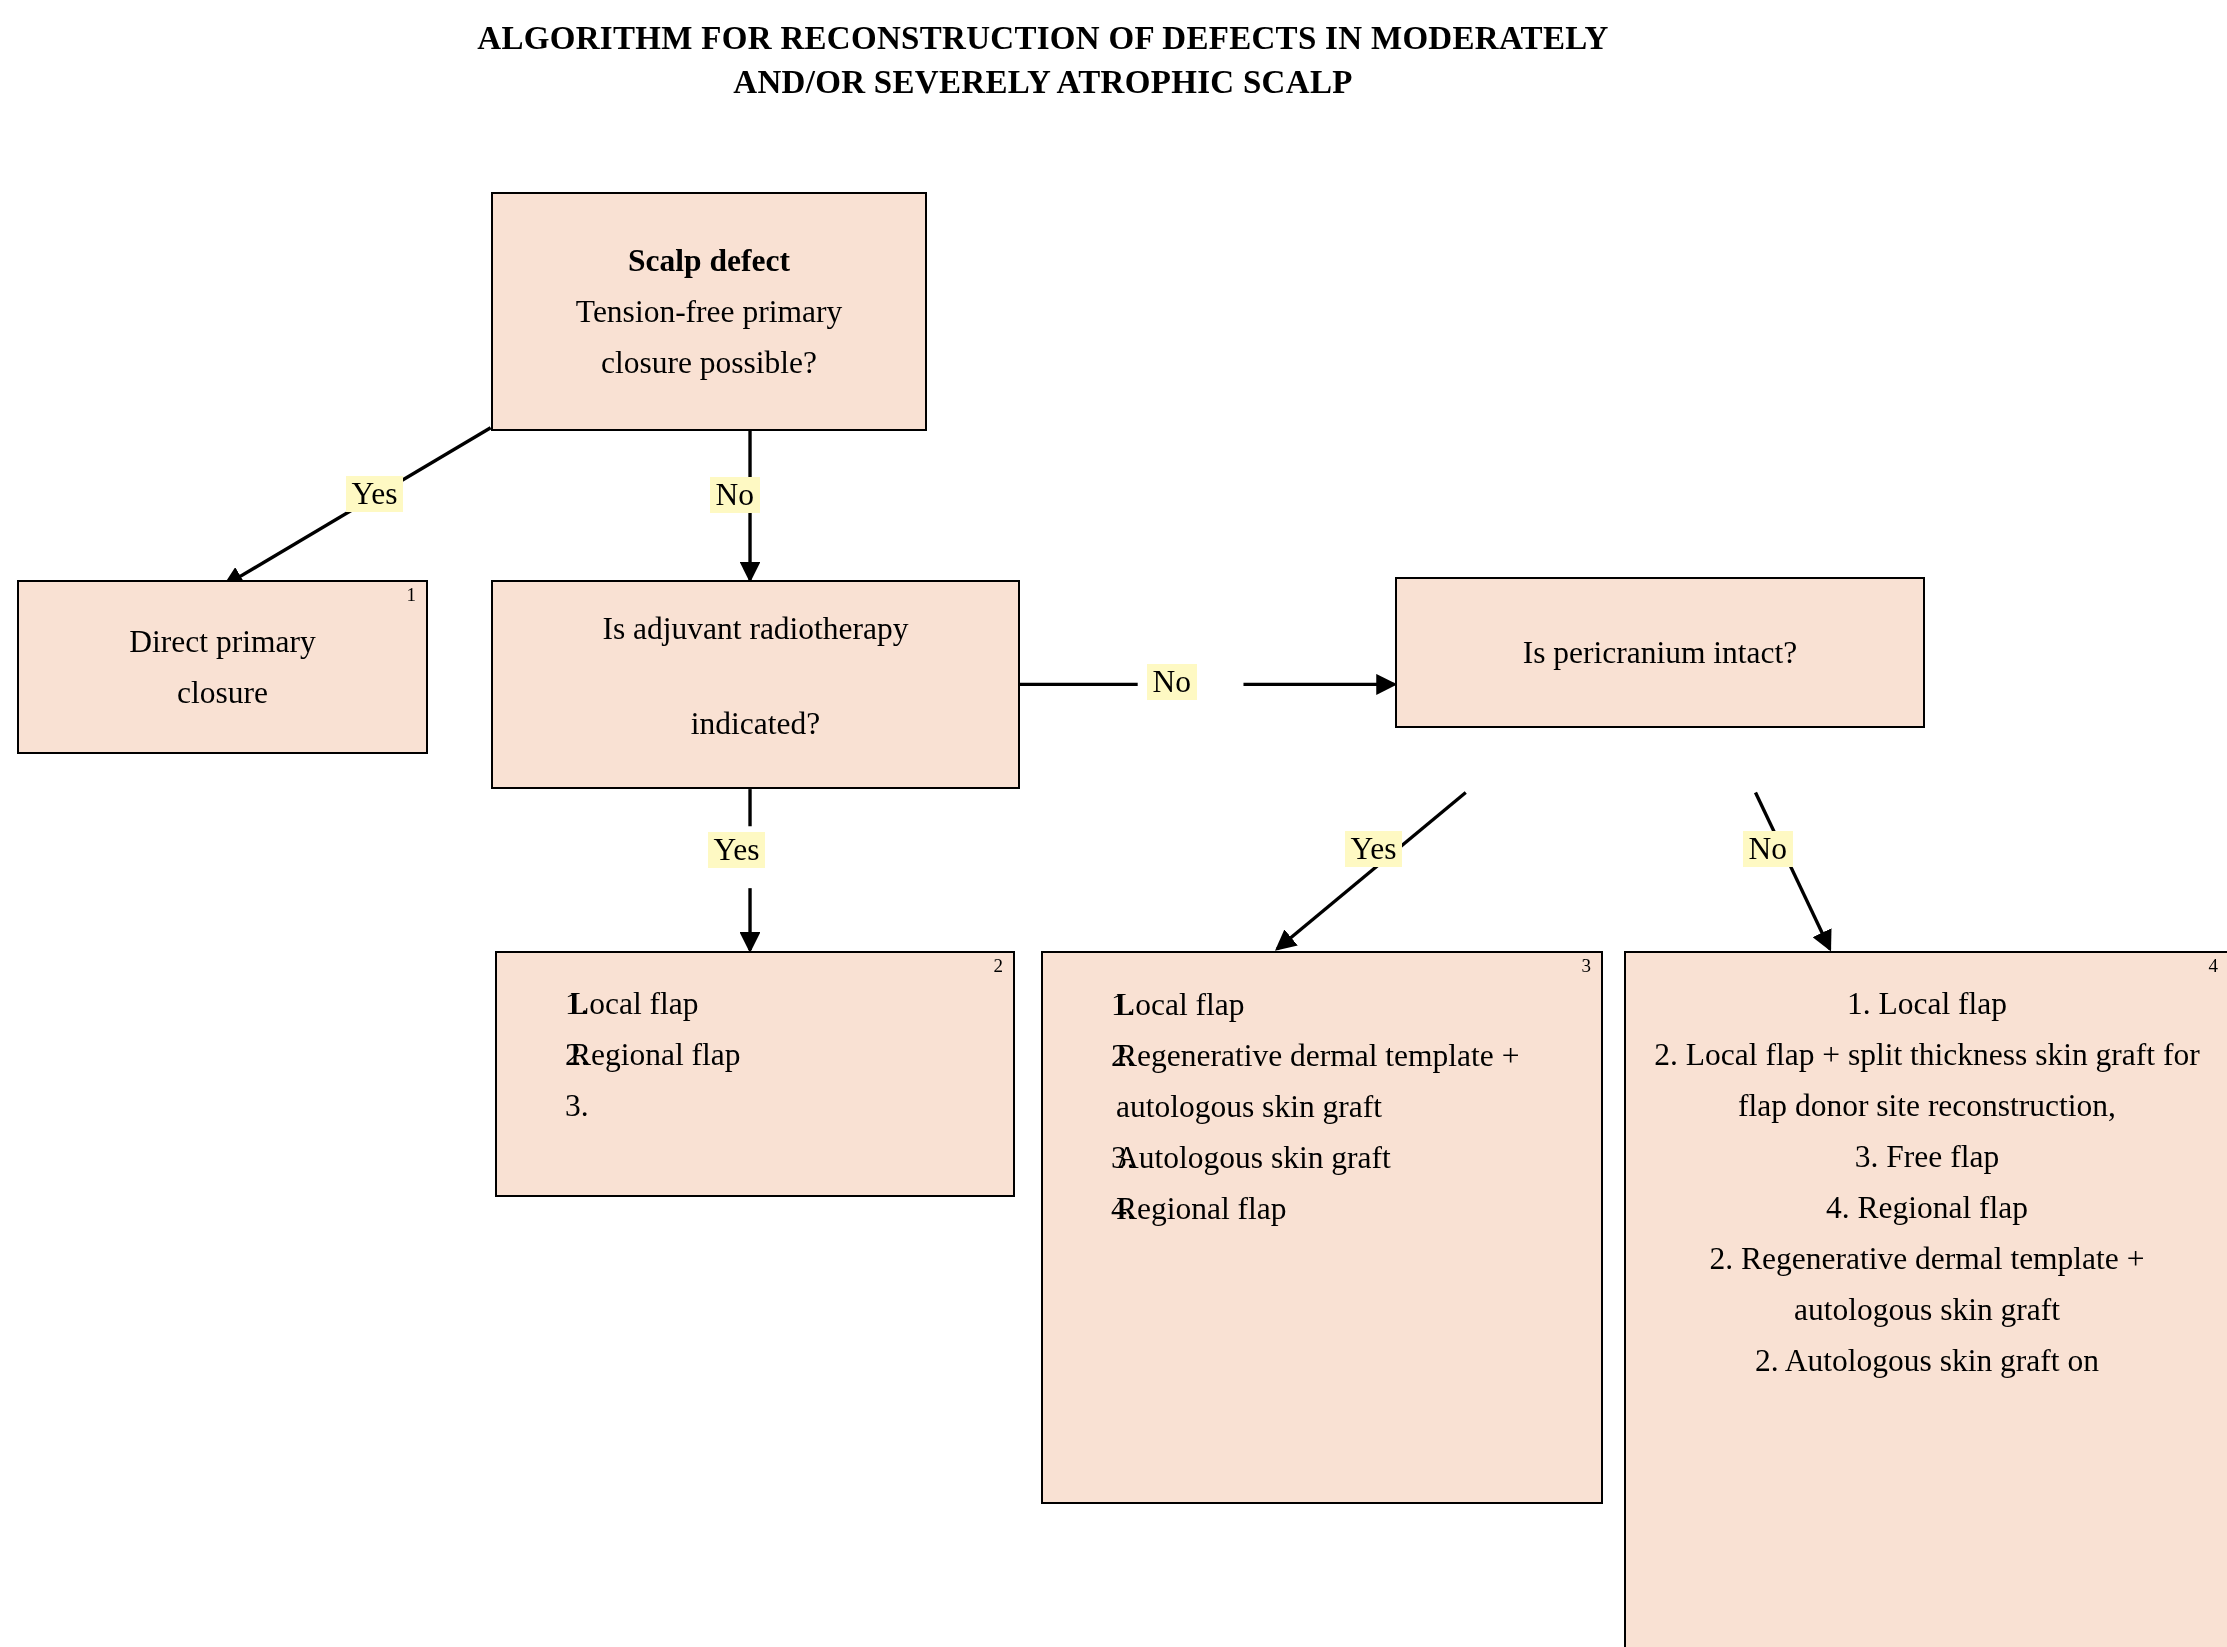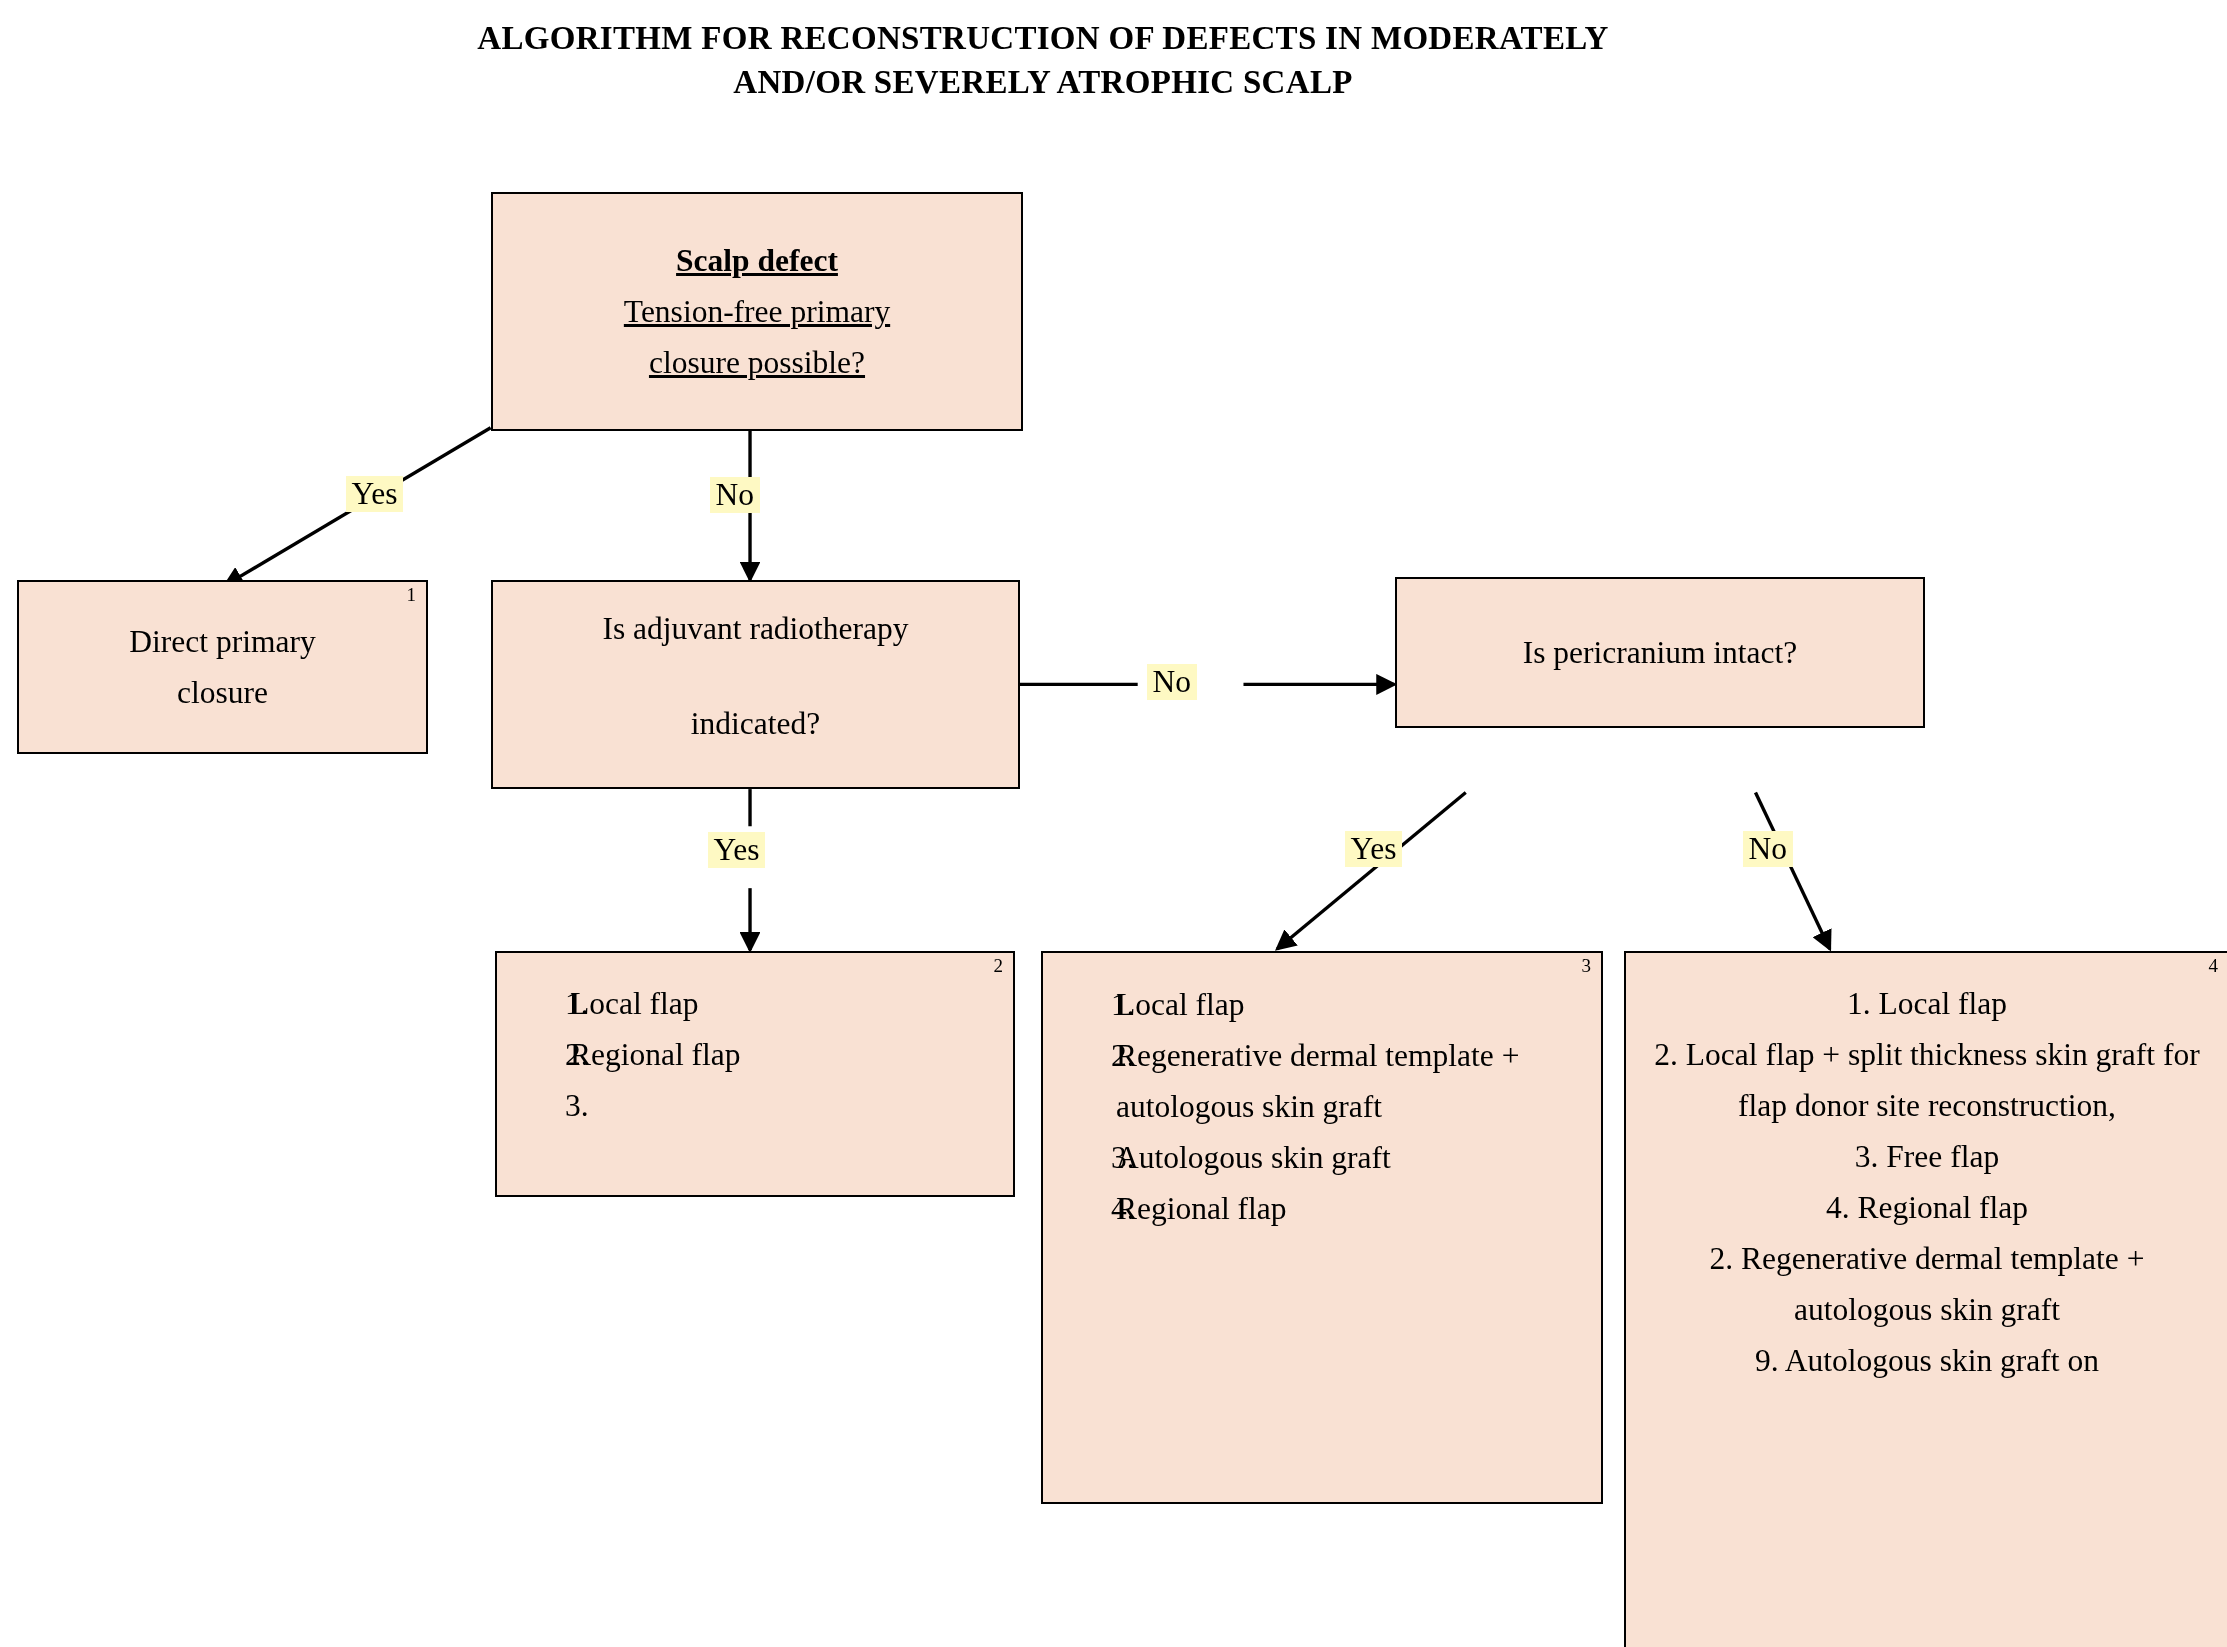--- a/index.html
+++ b/index.html
@@ -165,21 +165,21 @@
   <div class="edge-label" style="left:710px; top:477px;">No</div>
 
   <div class="edge-label" style="left:1147px; top:664px;">No</div>
 
   <div class="edge-label" style="left:708px; top:832px;">Yes</div>
 
   <div class="edge-label" style="left:1345px; top:831px;">Yes</div>
 
   <div class="edge-label" style="left:1743px; top:831px;">No</div>
 
-  <div class="node" style="left:491px; top:192px; width:532px; height:239px;text-decoration:underline;">
+  <div class="node" style="left:491px; top:192px; width:436px; height:239px;">
     <div class="node-body">
       <span class="line bold">Scalp defect</span>
       <span class="line">Tension-free primary</span>
       <span class="line">closure possible?</span>
     </div>
   </div>
 
   <div class="node" style="left:17px; top:580px; width:411px; height:174px;">
     <div class="node-body">
       <span class="sup">1</span>
@@ -246,19 +246,19 @@
 
   <div class="node" style="left:1624px; top:951px; width:604px; height:702px; border-right:none;">
     <div class="node-body" style="justify-content:flex-start; padding-top:25px;">
       <span class="sup">4</span>
       <ul class="clist">
         <li>1. Local flap</li>
         <li>2. Local flap + split thickness skin graft for flap donor site reconstruction,</li>
         <li>3. Free flap</li>
         <li>4. Regional flap</li>
         <li>2. Regenerative dermal template + autologous skin graft</li>
-        <li>9. Autologous skin graft on</li>
+        <li>2. Autologous skin graft on</li>
       </ul>
     </div>
   </div>
 
 </div>
 
 
 </body></html>

